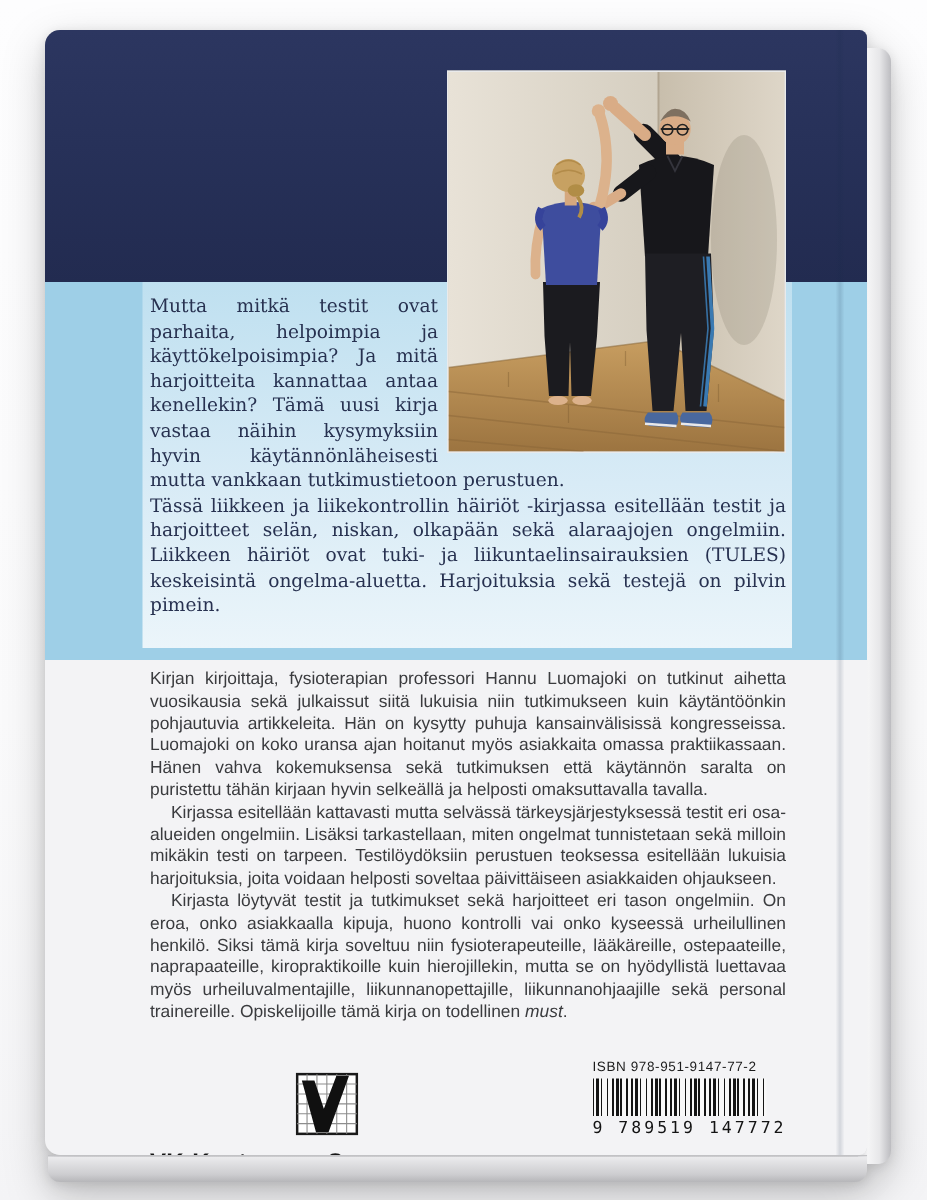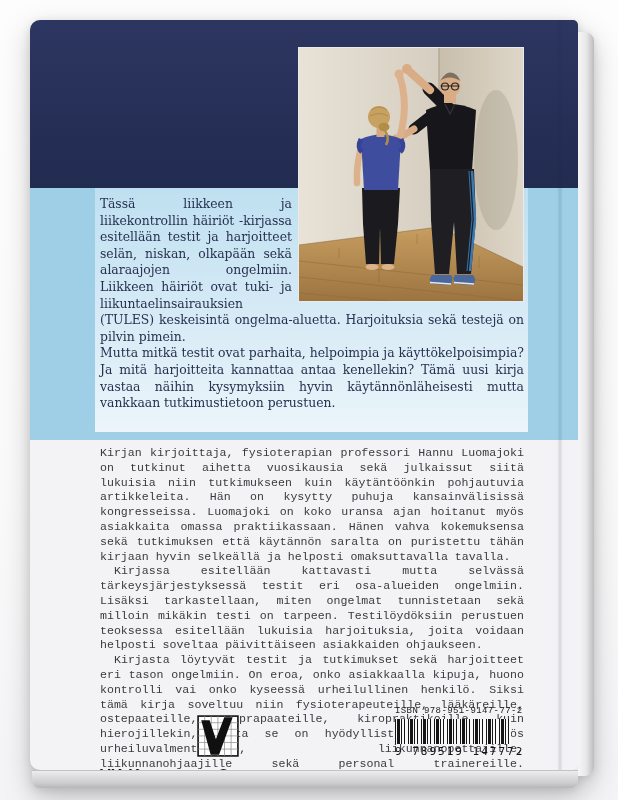--- a/index.html
+++ b/index.html
@@ -47,34 +47,34 @@
     position:absolute;left:70px;top:176px;width:424px;
     font-family:"DejaVu Serif","Liberation Serif",serif;
     font-size:12.4px;line-height:16.6px;color:#273150;text-align:justify;
   }
   .photo-spacer{float:right;width:232px;height:106px;}
   .blue-text p{margin:0;}
   .blue-text .gap{margin-top:13px;}
 
   .white-text{
     position:absolute;left:70px;top:426px;width:424px;
-    font-family:Liberation Mono, monospace;
+    font-family:Liberation Sans, sans-serif;
     font-size:11.6px;line-height:14.8px;color:#3a3b3e;text-align:justify;
   }
   .white-text p{margin:0;}
   .white-text .indent{text-indent:14px;}
   .white-text i{font-style:italic;}
 
   .publisher{position:absolute;left:70px;top:694px;display:flex;align-items:flex-end;gap:9px;flex-direction:column;}
   .logo{display:block;}
   .pubname{font-family:"Liberation Sans",sans-serif;font-weight:bold;font-size:16px;
     color:#161616;letter-spacing:.2px;padding-bottom:1px;}
 
   .isbn-block{position:absolute;left:365px;top:686px;width:130px;}
-  .isbn-label{font-family:Liberation Mono, monospace;font-size:9px;color:#1c1c1c;
+  .isbn-label{font-family:Liberation Sans, sans-serif;font-size:9px;color:#1c1c1c;
     letter-spacing:.4px;white-space:nowrap;}
   .barcode{margin-top:3px;width:116px;height:25px;background:
     repeating-linear-gradient(90deg,
       #141414 0 1.2px,#f8f8f8 1.2px 2.4px,
       #141414 2.4px 4.6px,#f8f8f8 4.6px 5.6px,
       #141414 5.6px 6.6px,#f8f8f8 6.6px 9.4px,
       #141414 9.4px 10.4px,#f8f8f8 10.4px 13px);}
   .barcode-digits{margin-top:1px;font-family:"DejaVu Sans Mono","Liberation Mono",monospace;
     font-size:11px;color:#141414;letter-spacing:2px;white-space:nowrap;}
 </style>
@@ -154,22 +154,22 @@
             <circle cx="80" cy="69" r="11" fill="#c7a162"></circle>
             <path d="M72,62 Q80,56 88,62 M71,68 Q80,63 89,68" stroke="#a9823f" stroke-width="1" fill="none" opacity="0.7"></path>
             <ellipse cx="85" cy="79" rx="5.5" ry="4.2" fill="#b18d46"></ellipse>
             <path d="M86,83 Q91,90 87,97" stroke="#b18d46" stroke-width="2.5" fill="none"></path>
           </g>
         </svg>
       </div>
 
       <div class="blue-text">
         <div class="photo-spacer"></div>
+        <p>Mutta mitkä testit ovat parhaita, helpoimpia ja käyttökelpoisimpia? Ja mitä harjoitteita kannattaa antaa kenellekin? Tämä uusi kirja vastaa näihin kysymyksiin hyvin käytännönläheisesti mutta vankkaan tutkimustietoon perustuen.</p>
         <p>Tässä liikkeen ja liikekontrollin häiriöt -kirjassa esitellään testit ja harjoitteet selän, niskan, olkapään sekä alaraajojen ongelmiin. Liikkeen häiriöt ovat tuki- ja liikuntaelinsairauksien (TULES) keskeisintä ongelma-aluetta. Harjoituksia sekä testejä on pilvin pimein.</p>
-        <p>Mutta mitkä testit ovat parhaita, helpoimpia ja käyttökelpoisimpia? Ja mitä harjoitteita kannattaa antaa kenellekin? Tämä uusi kirja vastaa näihin kysymyksiin hyvin käytännönläheisesti mutta vankkaan tutkimustietoon perustuen.</p>
       </div>
 
       <div class="white-text">
         <p>Kirjan kirjoittaja, fysioterapian professori Hannu Luomajoki on tutkinut aihetta vuosikausia sekä julkaissut siitä lukuisia niin tutkimukseen kuin käytäntöönkin pohjautuvia artikkeleita. Hän on kysytty puhuja kansainvälisissä kongresseissa. Luomajoki on koko uransa ajan hoitanut myös asiakkaita omassa praktiikassaan. Hänen vahva kokemuksensa sekä tutkimuksen että käytännön saralta on puristettu tähän kirjaan hyvin selkeällä ja helposti omaksuttavalla tavalla.</p>
         <p class="indent">Kirjassa esitellään kattavasti mutta selvässä tärkeysjärjestyksessä testit eri osa-alueiden ongelmiin. Lisäksi tarkastellaan, miten ongelmat tunnistetaan sekä milloin mikäkin testi on tarpeen. Testilöydöksiin perustuen teoksessa esitellään lukuisia harjoituksia, joita voidaan helposti soveltaa päivittäiseen asiakkaiden ohjaukseen.</p>
         <p class="indent"><span>Kirjasta löytyvät testit ja tutkimukset sekä harjoitteet eri tason ongelmiin. On eroa, onko asiakkaalla kipuja, huono kontrolli vai onko kyseessä urheilullinen henkilö. Siksi tämä kirja soveltuu niin fysioterapeuteille, lääkäreille, ostepaateille, naprapaateille, kiropraktikoille kuin hierojillekin, mutta se on hyödyllistä luettavaa myös urheiluvalmentajille, liikunnanopettajille, liikunnanohjaajille sekä personal trainereille. Opiskelijoille tämä kirja on todellinen </span><i>must</i><span>.</span></p>
       </div>
 
       <div class="publisher">
         <svg class="logo" width="42" height="44" viewBox="0 0 40 42">

